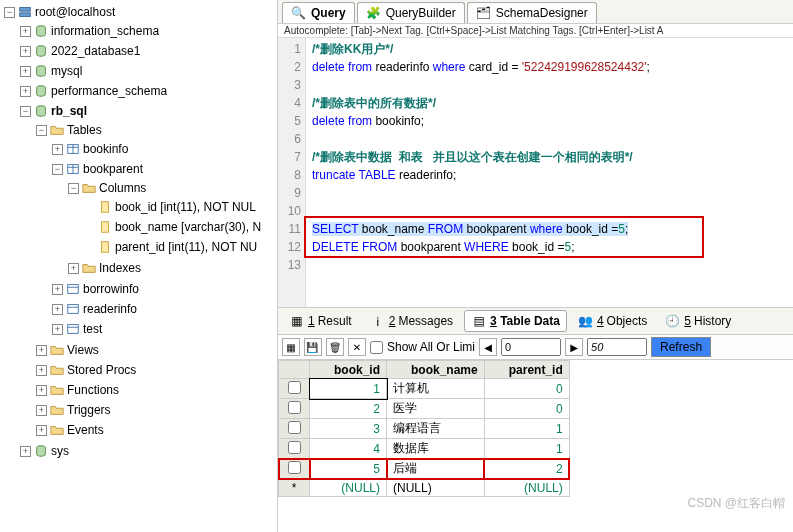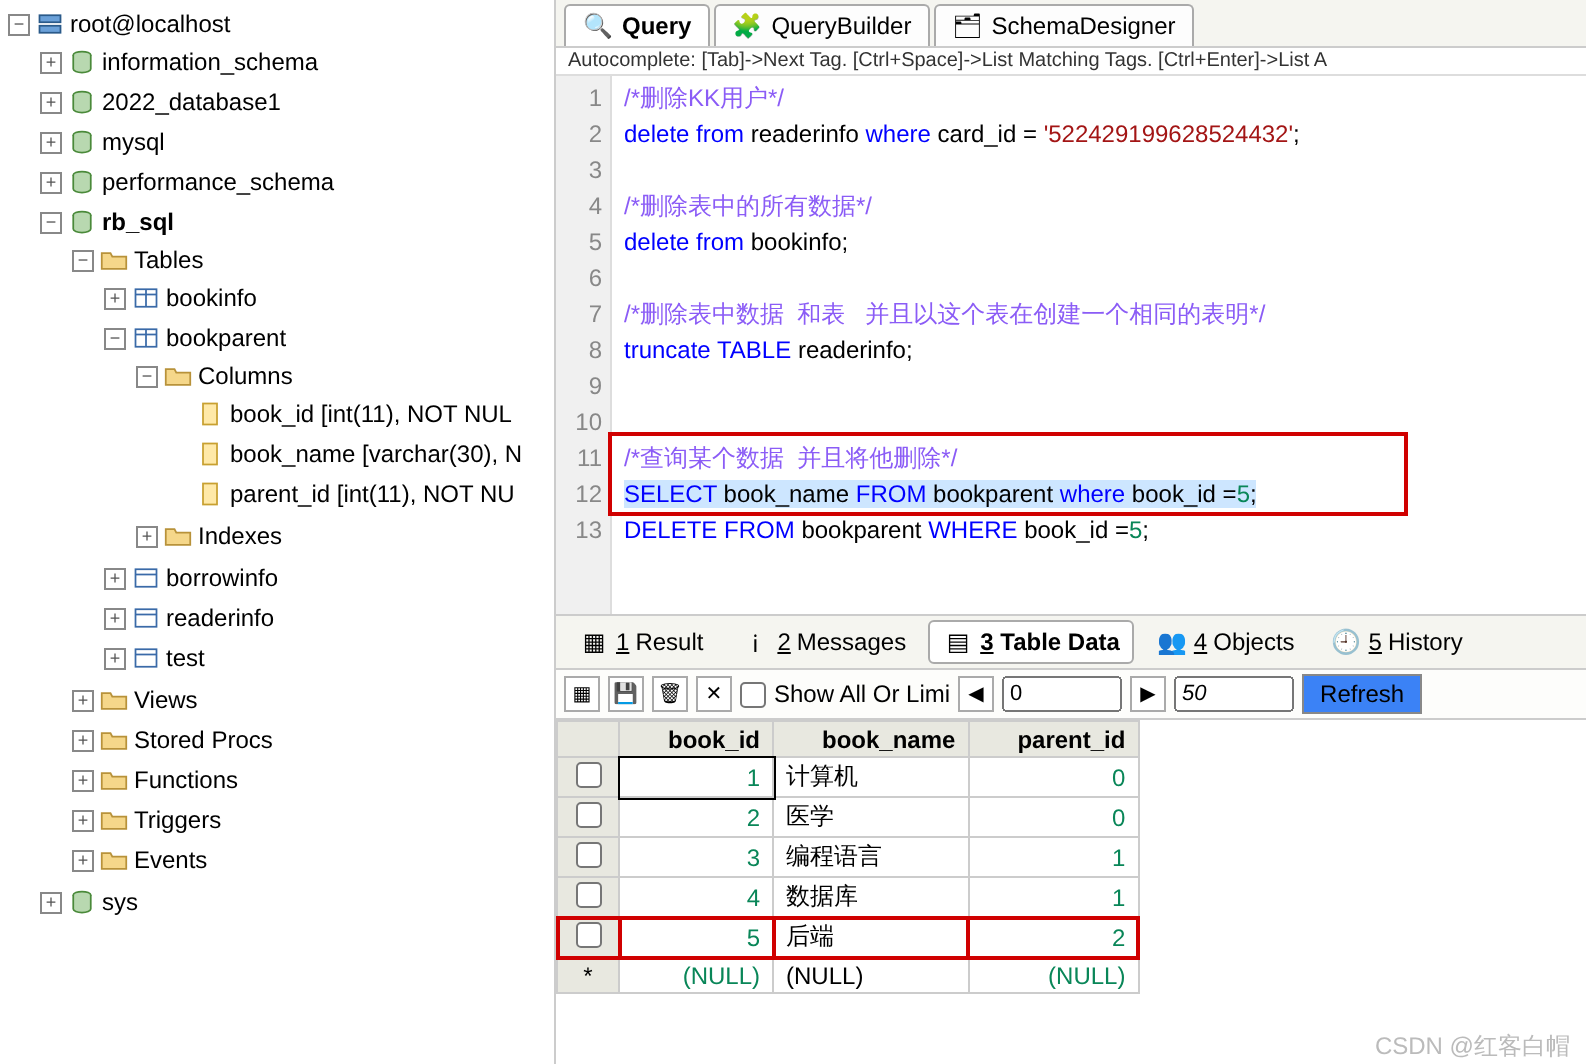--- a/index.html
+++ b/index.html
@@ -16,42 +16,42 @@
 .main-panel { flex: 1; display: flex; flex-direction: column; }
 .tabs { display: flex; align-items: center; gap: 2px; padding: 2px 4px 0 4px; border-bottom: 1px solid #ccc; background: #f5f5f0; }
 .tab { display: flex; align-items: center; gap: 4px; padding: 2px 8px; border: 1px solid #aaa; border-bottom: none; background: #fdfdfd; border-radius: 3px 3px 0 0; }
 .tab.active { background: #fff; font-weight: bold; }
 .autocomplete { padding: 1px 6px; color: #333; font-size: 10px; border-bottom: 1px solid #ddd; white-space: nowrap; overflow: hidden; }
 .editor-wrap { display: flex; height: 270px; border-bottom: 1px solid #ccc; font-family: Consolas, monospace; }
 .gutter { width: 28px; background: #f0f0f0; text-align: right; padding: 2px 4px 0 0; color: #888; font-size: 12px; line-height: 18px; border-right: 1px solid #ddd; }
 .editor { flex: 1; padding: 2px 6px; line-height: 18px; font-size: 12px; position: relative; }
 .editor .line { height: 18px; white-space: pre; }
 .kw { color: #0000ff; }
-.cm { color: #8b5cf6; }
+.cm { color: #0f766e; font-weight: bold; }
 .str { color: #a31515; }
 .num { color: #098658; }
 .sel { background: #cde6ff; }
 .highlight-box { position: absolute; border: 2px solid #d00000; pointer-events: none; }
 .results-tabs { display: flex; align-items: center; gap: 4px; padding: 2px 4px; border-bottom: 1px solid #ccc; background: #f5f5f0; }
 .rtab { display: flex; align-items: center; gap: 3px; padding: 2px 6px; border: 1px solid transparent; }
 .rtab.active { border: 1px solid #aaa; background: #fff; border-radius: 3px; }
 .rtab .num-u { text-decoration: underline; }
 .toolbar2 { display: flex; align-items: center; gap: 4px; padding: 2px 4px; border-bottom: 1px solid #ccc; background: #fdfdfb; }
 .toolbar2 .btn { width: 18px; height: 18px; border: 1px solid #aaa; background: #fff; display: inline-flex; align-items: center; justify-content: center; font-size: 10px; }
 .toolbar2 input[type=text] { height: 18px; font-size: 11px; padding: 0 2px; }
 .toolbar2 .refresh { height: 20px; padding: 0 8px; border: 1px solid #888; background: #3b82f6; }
 .grid { font-family: "Microsoft YaHei", Tahoma; }
 .grid table { border-collapse: collapse; }
 .grid th, .grid td { border: 1px solid #ccc; padding: 1px 6px; height: 18px; font-size: 12px; text-align: left; background: #fff; }
 .grid th { background: #e8e8e0; padding-left: 24px; }
 .grid td.rownum { background: #e8e8e0; text-align: center; width: 24px; }
 .grid td.num { text-align: right; }
 .grid input[type=checkbox] { margin: 0; }
 .grid tr.hl td { outline: 2px solid #d00000; outline-offset: -1px; }
-.watermark { position: absolute; right: 8px; bottom: 0; color: #bbb; font-size: 12px; pointer-events: none; }
+.watermark { position: absolute; right: 8px; bottom: 20px; color: #bbb; font-size: 12px; pointer-events: none; }
 </style>
 </head>
 <body>
 
 <div class="tree-panel">
   <div class="tree">
     <ul>
       <li>
         <div class="row">
           <span class="toggle">−</span>
@@ -370,21 +370,20 @@
       <div class="line"><span class="cm">/*删除KK用户*/</span></div>
       <div class="line"><span class="kw">delete</span> <span class="kw">from</span><span> readerinfo </span><span class="kw">where</span><span> card_id = </span><span class="str">'522429199628524432'</span><span>;</span></div>
       <div class="line"></div>
       <div class="line"><span class="cm">/*删除表中的所有数据*/</span></div>
       <div class="line"><span class="kw">delete</span> <span class="kw">from</span><span> bookinfo;</span></div>
       <div class="line"></div>
       <div class="line"><span class="cm">/*删除表中数据  和表   并且以这个表在创建一个相同的表明*/</span></div>
       <div class="line"><span class="kw">truncate</span> <span class="kw">TABLE</span><span> readerinfo;</span></div>
       <div class="line"></div>
       <div class="line"></div>
-      <div class="line"><span class="cm">/*查询某个数据  并且将他删除*/</span></div>
       <div class="line"><span class="sel"><span class="kw">SELECT</span><span> book_name </span><span class="kw">FROM</span><span> bookparent </span><span class="kw">where</span><span> book_id =</span><span class="num">5</span><span>;</span></span></div>
       <div class="line"><span class="kw">DELETE</span> <span class="kw">FROM</span><span> bookparent </span><span class="kw">WHERE</span><span> book_id =</span><span class="num">5</span><span>;</span></div>
       <div class="highlight-box" style="left:-2px;top:178px;width:400px;height:42px;"></div>
     </div>
   </div>
 
   <div class="results-tabs">
     <div class="rtab">
         <span class="icon">▦</span>
         <span class="num-u">1</span> 

